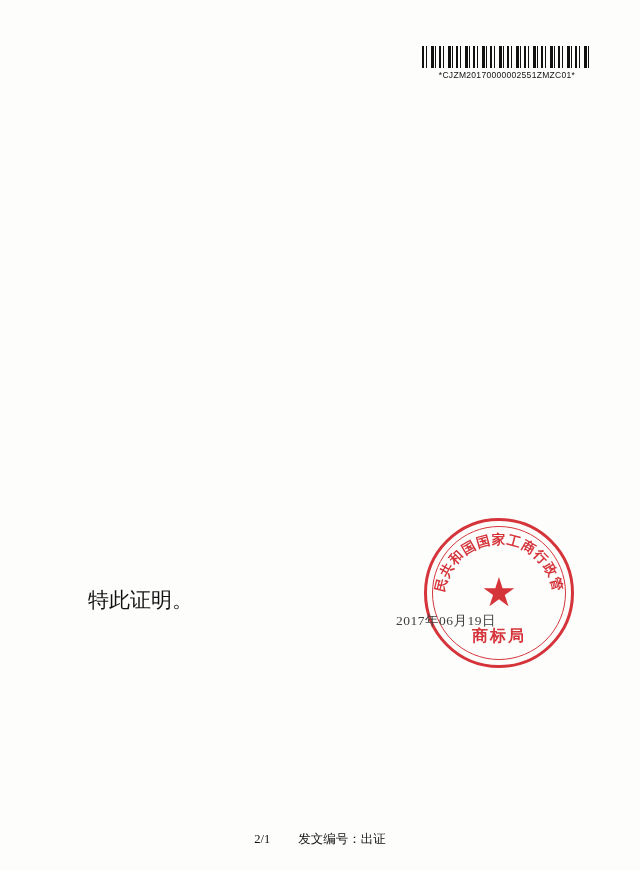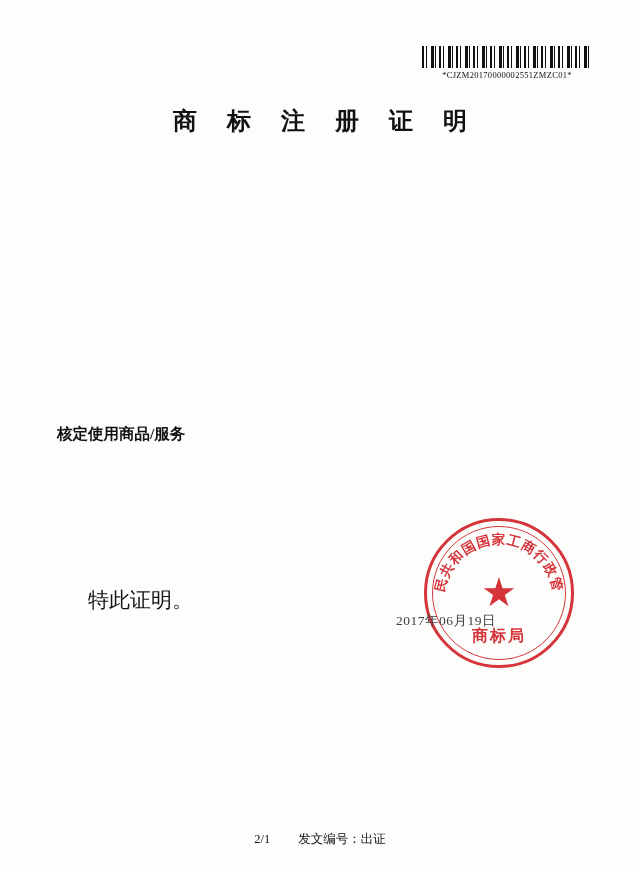--- a/index.html
+++ b/index.html
@@ -38,21 +38,21 @@
         #111 0px, #111 2px,
         transparent 2px, transparent 4px,
         #111 4px, #111 5px,
         transparent 5px, transparent 9px,
         #111 9px, #111 12px,
         transparent 12px, transparent 13px,
         #111 13px, #111 14px,
         transparent 14px, transparent 17px);
   }
   .barcode-text {
-    font-family: Liberation Serif, serif;
+    font-family: Liberation Sans, sans-serif;
     font-size: 8.5px;
     letter-spacing: 0.3px;
     color: #111;
     margin-top: 2px;
   }
 
   
   .doc-title {
     position: absolute;
     top: 105px;
@@ -209,24 +209,22 @@
 </head>
 <body>
 
 <div class="page">
 
   <div class="barcode-block">
     <div class="barcode-bars"></div>
     <div class="barcode-text">*CJZM20170000002551ZMZC01*</div>
   </div>
 
-  <div class="doc-title">商 标 注 册 证 明</div>
-
-
-  <div class="goods-heading">核定使用商品/服务</div>
+
+
 
   <div class="certify-line">特此证明。</div>
 
   <div class="seal">
     <div class="seal-inner-ring"></div>
     <svg class="seal-arc" viewBox="0 0 144 144">
       <defs>
         <path id="arcpath" d="M 17,78 A 55,55 0 1 1 127,78"></path>
       </defs>
       <text>

